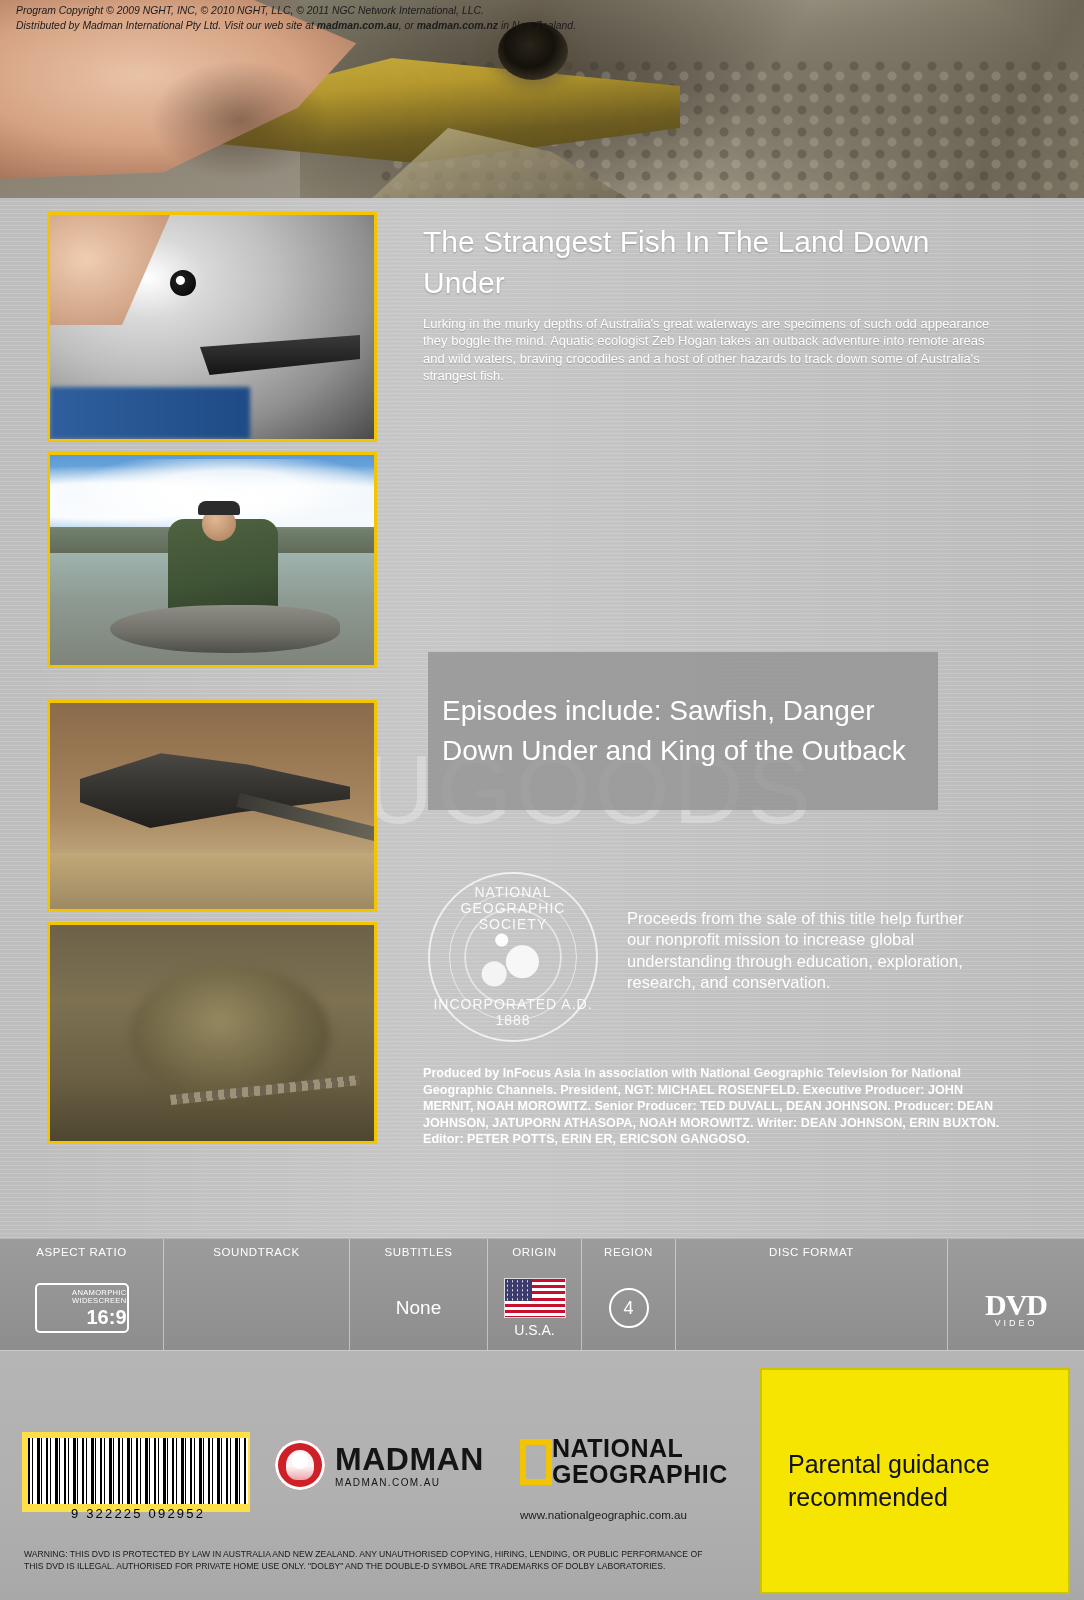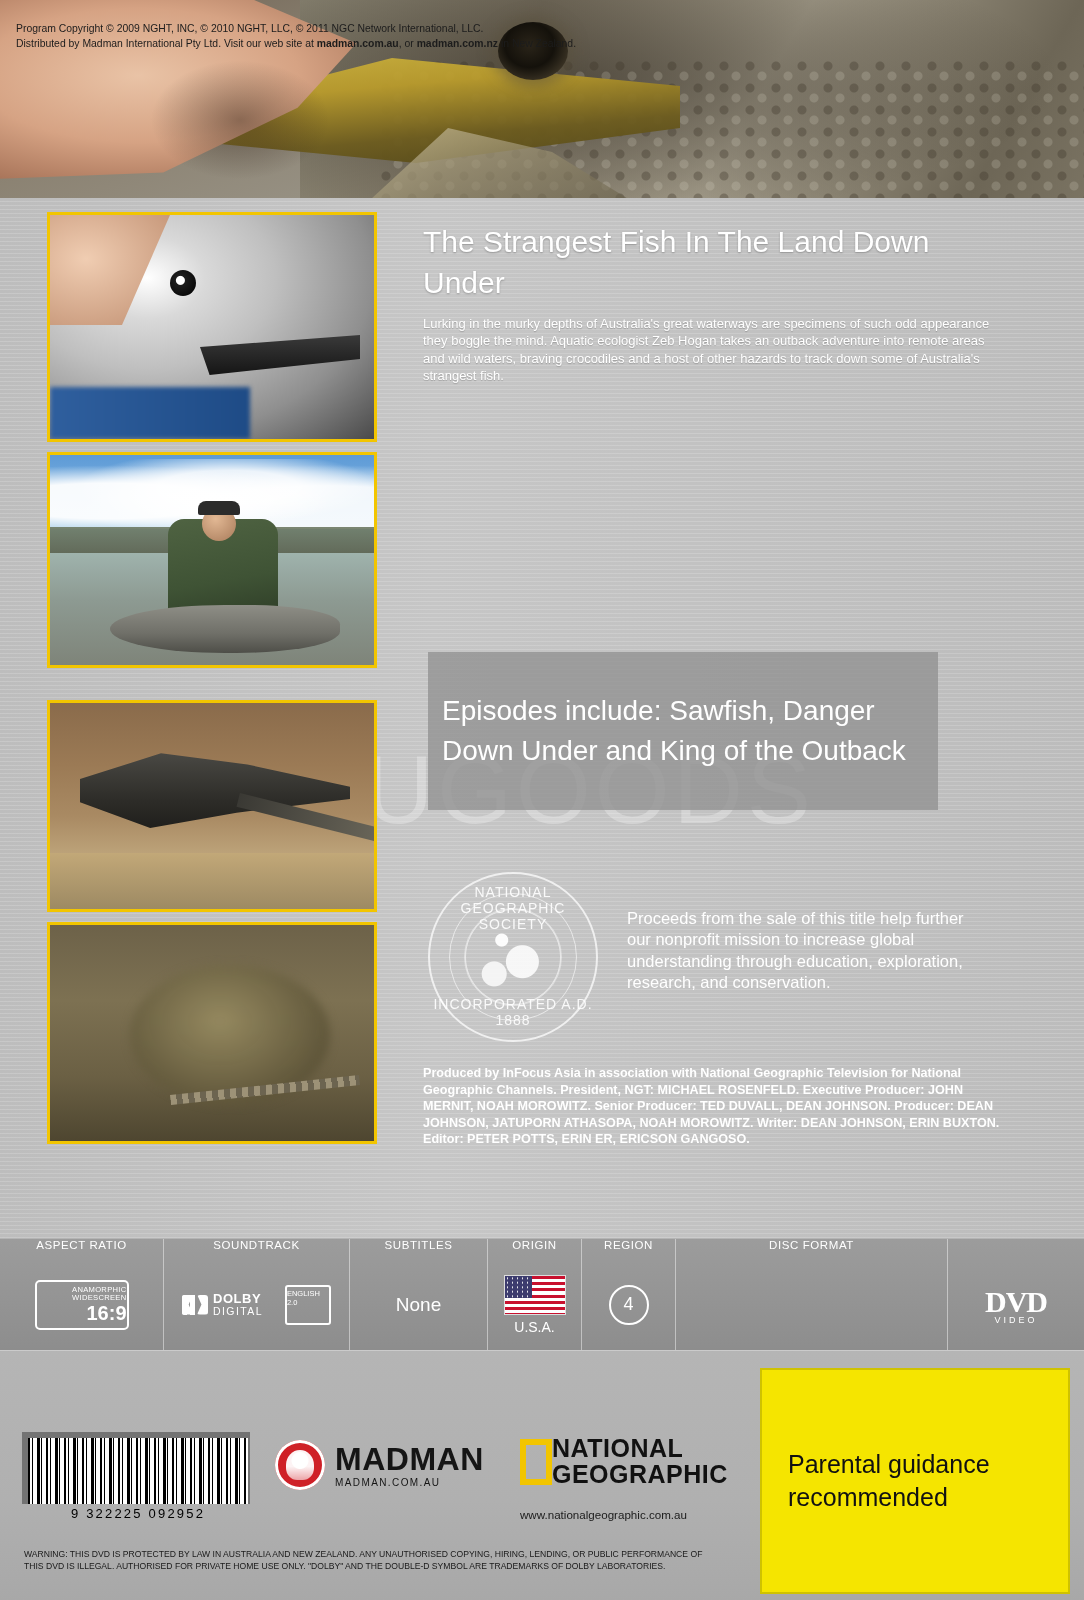--- a/index.html
+++ b/index.html
@@ -207,21 +207,21 @@
   
   .spec-strip {
     position: absolute; left: 0; top: 1238px; width: 1084px; height: 112px;
     background: linear-gradient(180deg,#9c9c9c 0%, #949494 55%, #8d8d8d 100%);
     border-top: 1px solid rgba(255,255,255,.35);
     display: flex; align-items: stretch;
     color: #fff;
   }
   .spec {
     position: relative; display: flex; flex-direction: column; align-items: center;
-    justify-content: flex-start; 
+    justify-content: flex-start; padding-top: 7px;
     border-right: 1px solid rgba(255,255,255,.45);
   }
   .spec:last-child { border-right: none; }
   .spec .cap-label { font-size: 11.5px; letter-spacing: .6px; }
   .spec .cap-body { margin-top: 8px; display: flex; align-items: center; justify-content: center; flex: 1; }
   .w-aspect { width: 164px; }
   .w-sound { width: 186px; }
   .w-subs { width: 138px; }
   .w-origin { width: 94px; }
   .w-region { width: 94px; }
@@ -289,27 +289,27 @@
   }
   .dvd-logo .vid { font-size: 9px; letter-spacing: 3px; margin-top: -4px; }
 
   
   .legal-panel {
     position: absolute; left: 0; top: 1350px; width: 1084px; height: 250px;
     background: linear-gradient(180deg,#b5b5b5 0%, #b0b0b0 60%, #a8a8a8 100%);
     border-top: 1px solid rgba(255,255,255,.4);
   }
   .legal-copy {
-    position: absolute; left: 16px; top: 22px; width: 720px;
-    font-size: 10.4px; line-height: 1.42; color: #1c1c1c;
+    position: absolute; left: 16px; top: 4px; width: 720px;
+    font-size: 10.4px; line-height: 1.42; color: #1c1c1c; font-style: italic;
   }
   .legal-copy b { font-weight: bold; }
   .barcode {
-    position: absolute; left: 22px; top: 1432px; width: 228px; height: 72px;
-    background: #737373; padding: 6px 2px 2px 6px;
+    position: absolute; left: 22px; top: 1432px; width: 228px; height: 80px;
+    background: #fde047; padding: 6px 2px 2px 6px;
   }
   .barcode .bars {
     height: 66px; width: 100%;
     background-image: repeating-linear-gradient(90deg,
       #000 0 2px, #fff 2px 4px, #000 4px 5px, #fff 5px 9px,
       #000 9px 12px, #fff 12px 13px, #000 13px 14px, #fff 14px 18px);
   }
   .barcode .num {
     margin-top: 2px; text-align: center; font-size: 13px; letter-spacing: 2.2px;
     font-family: "Liberation Sans", sans-serif;
@@ -438,32 +438,20 @@
         <div class="aspect-badge">
           <div class="small">ANAMORPHIC</div>
           <div class="small">WIDESCREEN</div>
           <div class="big">16:9</div>
         </div>
       </div>
     </div>
 
     <div class="spec w-sound">
       <div class="cap-label">SOUNDTRACK</div>
-      <div class="cap-body">
-        <div class="dolby">
-          <div class="row">
-            <div class="dd"></div>
-            <div class="txt">
-              <div class="t1x">DOLBY</div>
-              <div class="t2x">DIGITAL</div>
-            </div>
-          </div>
-        </div>
-        <div class="lang-box">ENGLISH 2.0</div>
-      </div>
     </div>
 
     <div class="spec w-subs">
       <div class="cap-label">SUBTITLES</div>
       <div class="cap-body">
         <div class="subs-value">None</div>
       </div>
     </div>
 
     <div class="spec w-origin">

